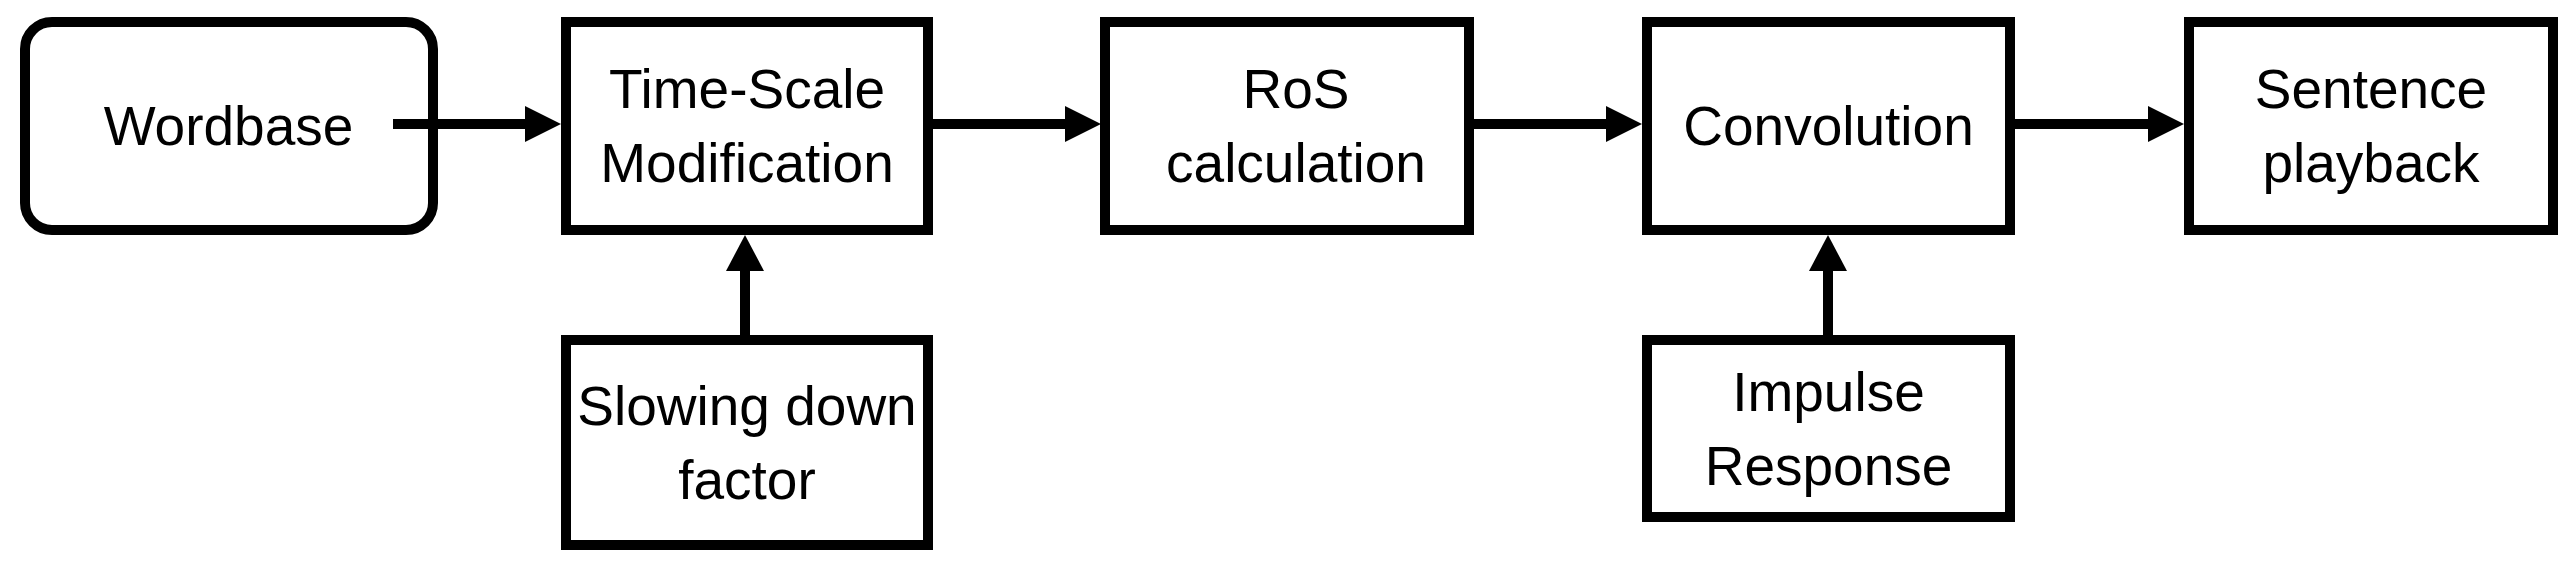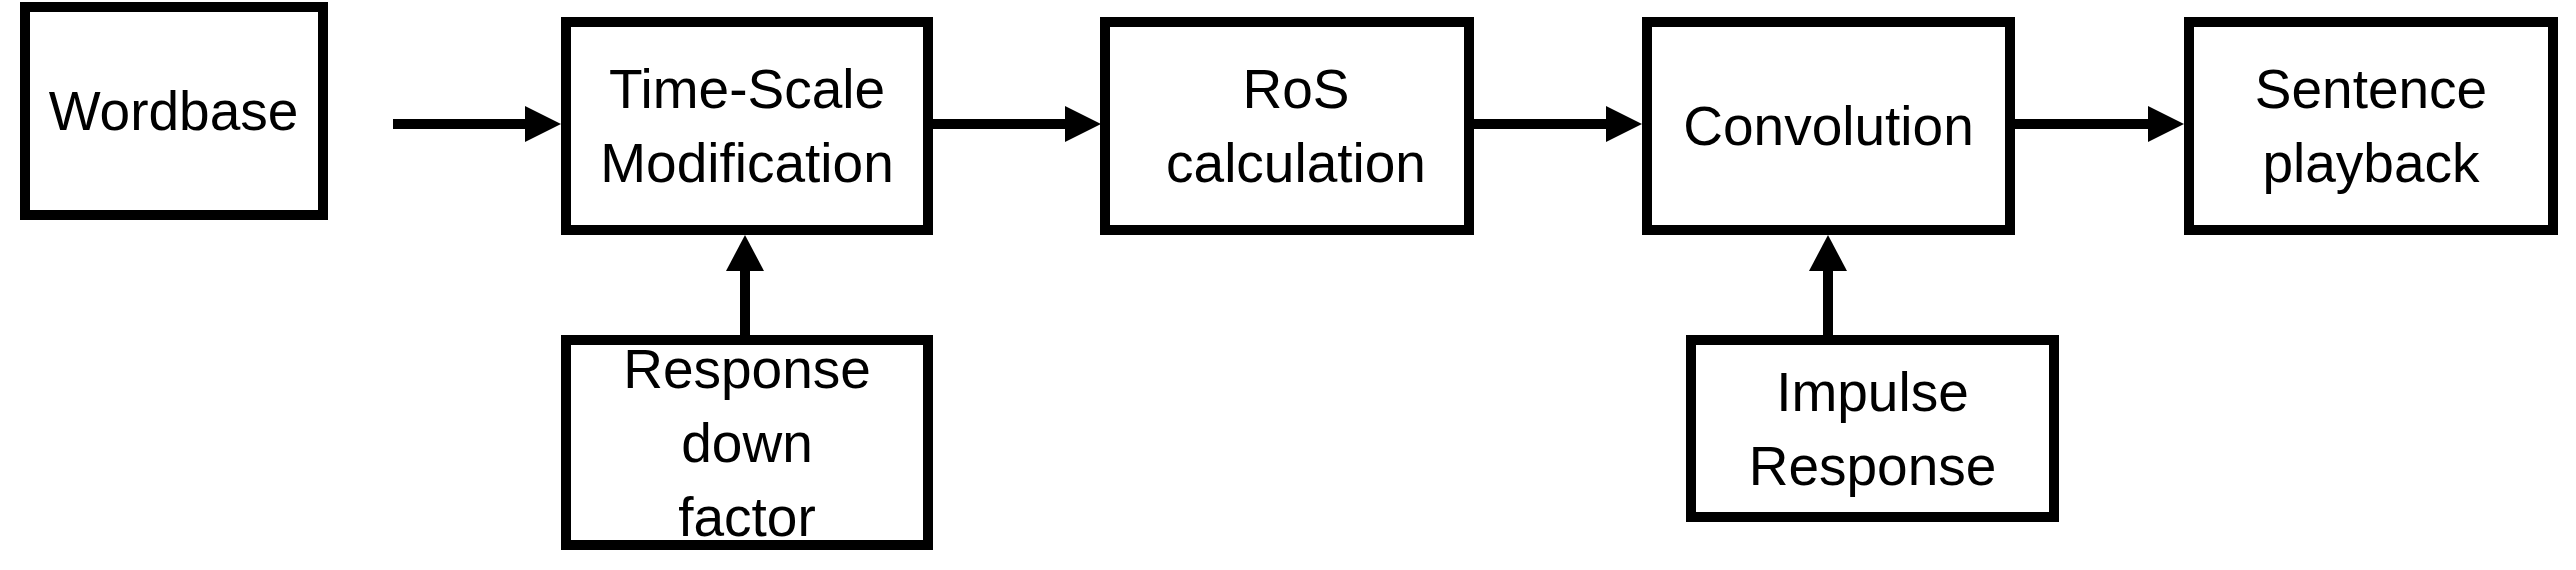--- a/index.html
+++ b/index.html
@@ -26,28 +26,28 @@
   }
   .node-label {
     font-size: 55px;
     line-height: 74px;
     color: #000000;
     text-align: center;
     white-space: pre-line;
     letter-spacing: 0;
   }
   
-  .node-wordbase              { left: 19.5px;   top: 2px;  width: 308px; height: 218px; }
+  .node-wordbase              { left: 19.5px;   top: 17px;  width: 418px; height: 218px; border-radius: 32px; }
   .node-time-scale            { left: 561px;  top: 17px;  width: 372px; height: 218px; justify-content: center; }
   .node-ros                   { left: 1100px; top: 17px;  width: 374px; height: 218px; padding-left: 18px; }
   .node-convolution           { left: 1642px; top: 17px;  width: 373px; height: 218px; }
   .node-playback              { left: 2184px; top: 17px;  width: 374px; height: 218px; }
   
   .node-slowing               { left: 561px;  top: 335px; width: 372px; height: 215px; }
-  .node-impulse               { left: 1642px; top: 335px; width: 373px; height: 187px; margin-left: 44px; }
+  .node-impulse               { left: 1642px; top: 335px; width: 373px; height: 187px; }
 
   .h-stem {
     position: absolute;
     top: 119px;
     height: 10px;
     background: #000000;
   }
   .h-head {
     position: absolute;
     top: 106px;
@@ -111,21 +111,21 @@
   <div class="node node-convolution">
     <span class="node-label">Convolution</span>
   </div>
 
   <div class="node node-playback">
     <span class="node-label">Sentence
 playback</span>
   </div>
 
   <div class="node node-slowing">
-    <span class="node-label">Response down
+    <span class="node-label">Slowing down
 factor</span>
   </div>
 
   <div class="node node-impulse">
     <span class="node-label">Impulse
 Response</span>
   </div>
 
   <div>
     <div class="h-stem a1-stem"></div>

